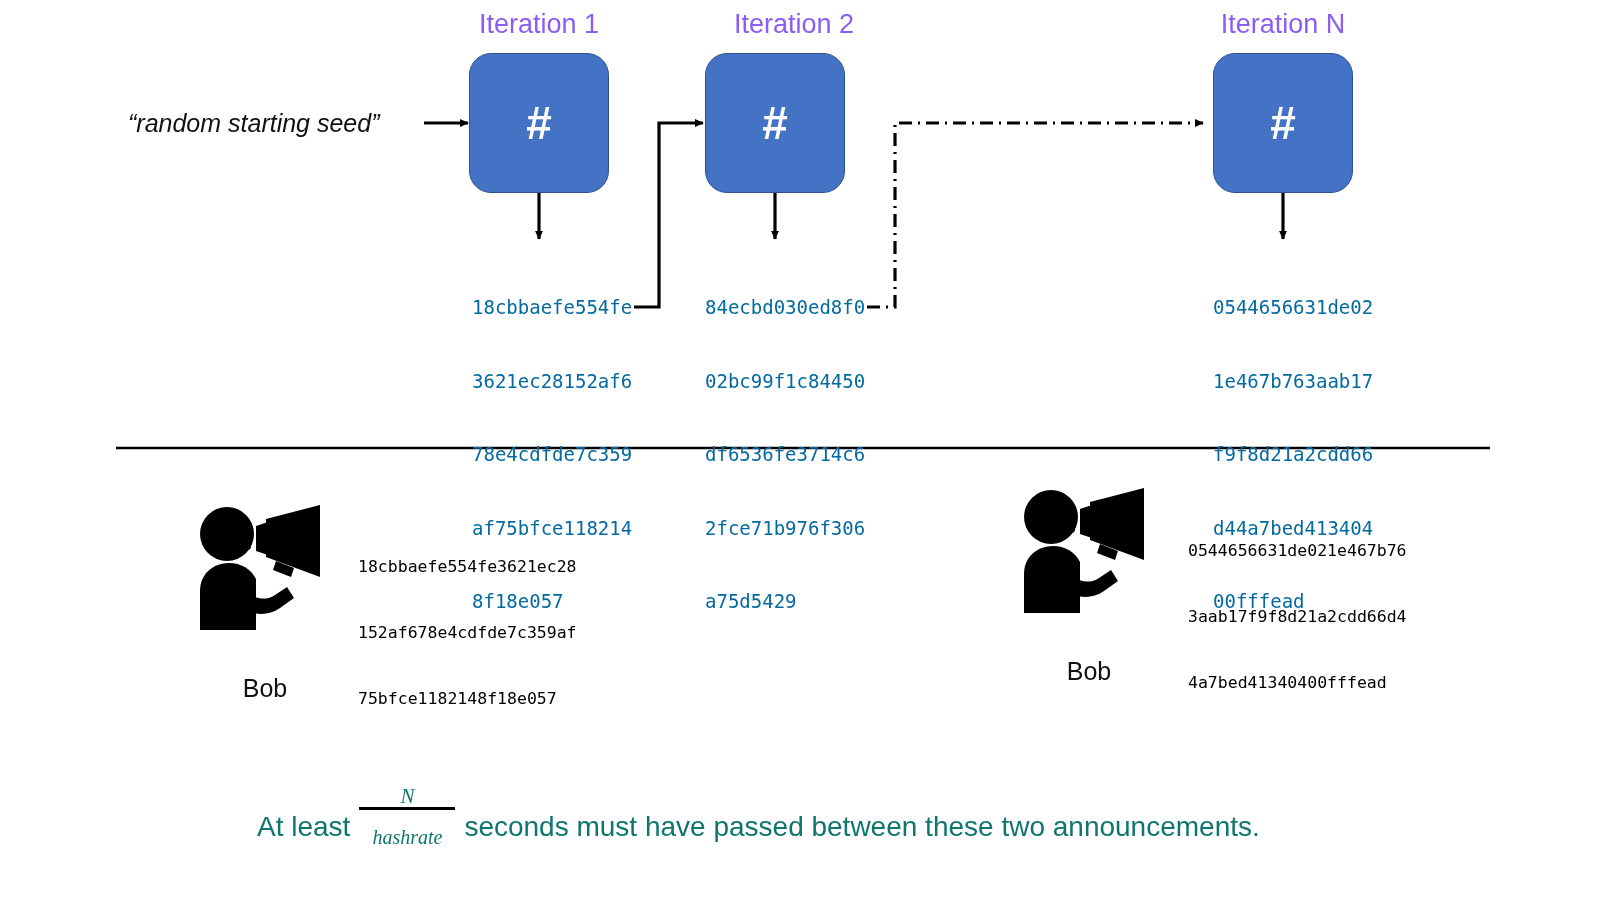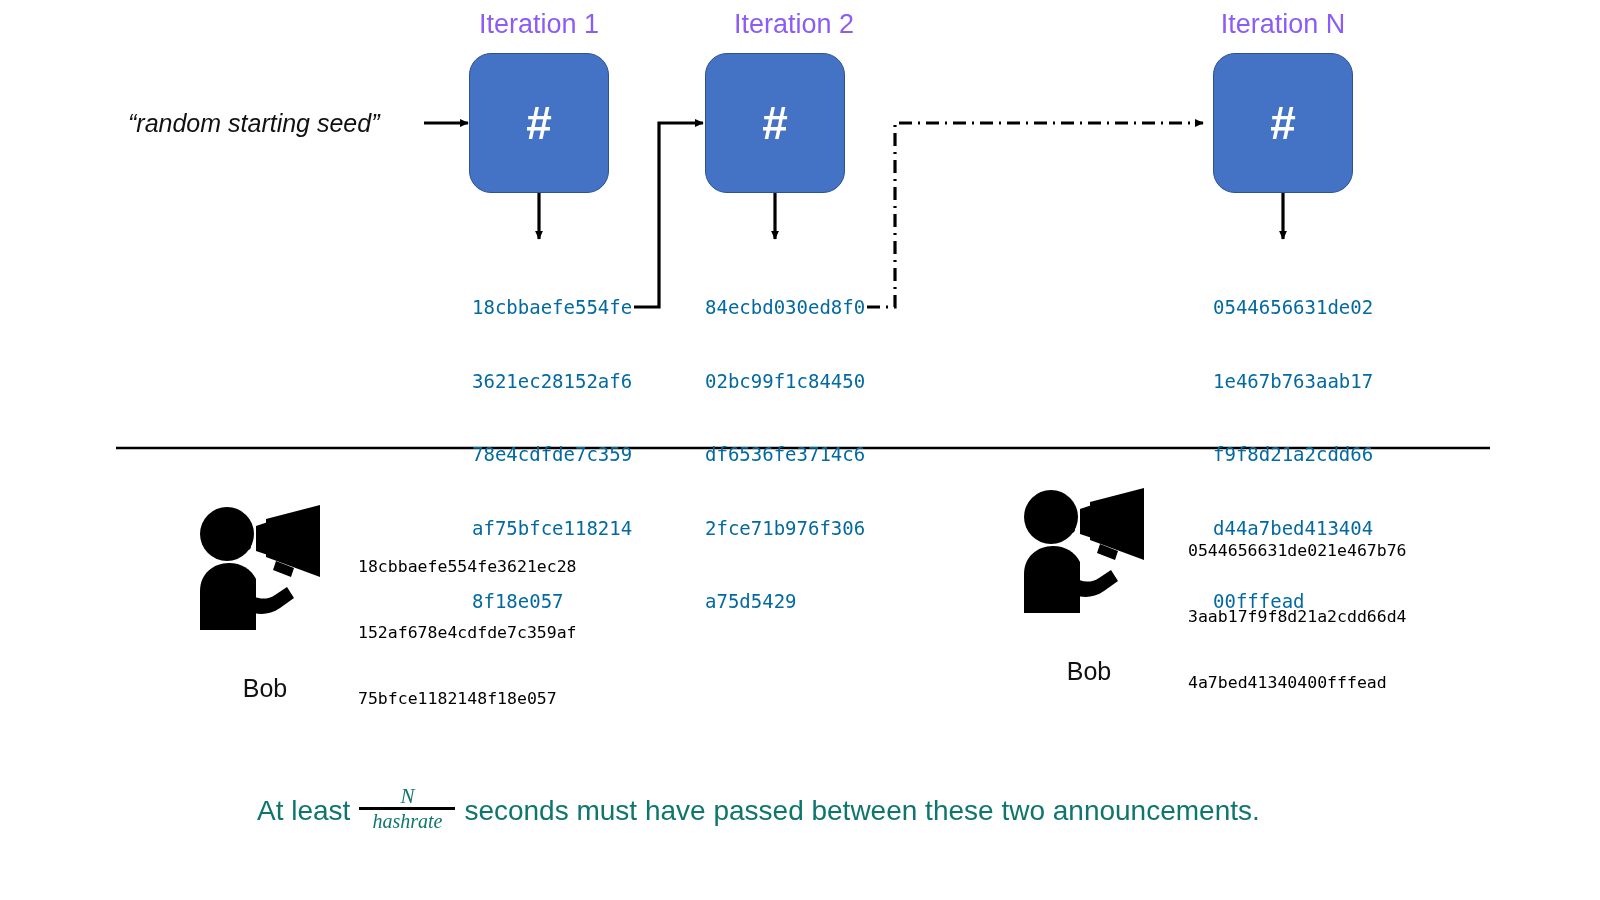--- a/index.html
+++ b/index.html
@@ -116,21 +116,21 @@
     width: 100%;
     min-width: 96px;
     height: 2.5px;
     background: #000000;
   }
   .frac .den {
     font-family: "Liberation Serif", serif;
     font-style: italic;
     font-size: 20px;
     line-height: 23px;
-    padding: 0 4px;
+    padding: 16px 4px;
   }
   svg { display: block; }
 </style>
 </head>
 <body>
 
 <div id="stage">
 
   <svg class="abs" style="left:0; top:0; width:1600px; height:900px;" viewBox="0 0 1600 900" xmlns="http://www.w3.org/2000/svg">
     <defs>

